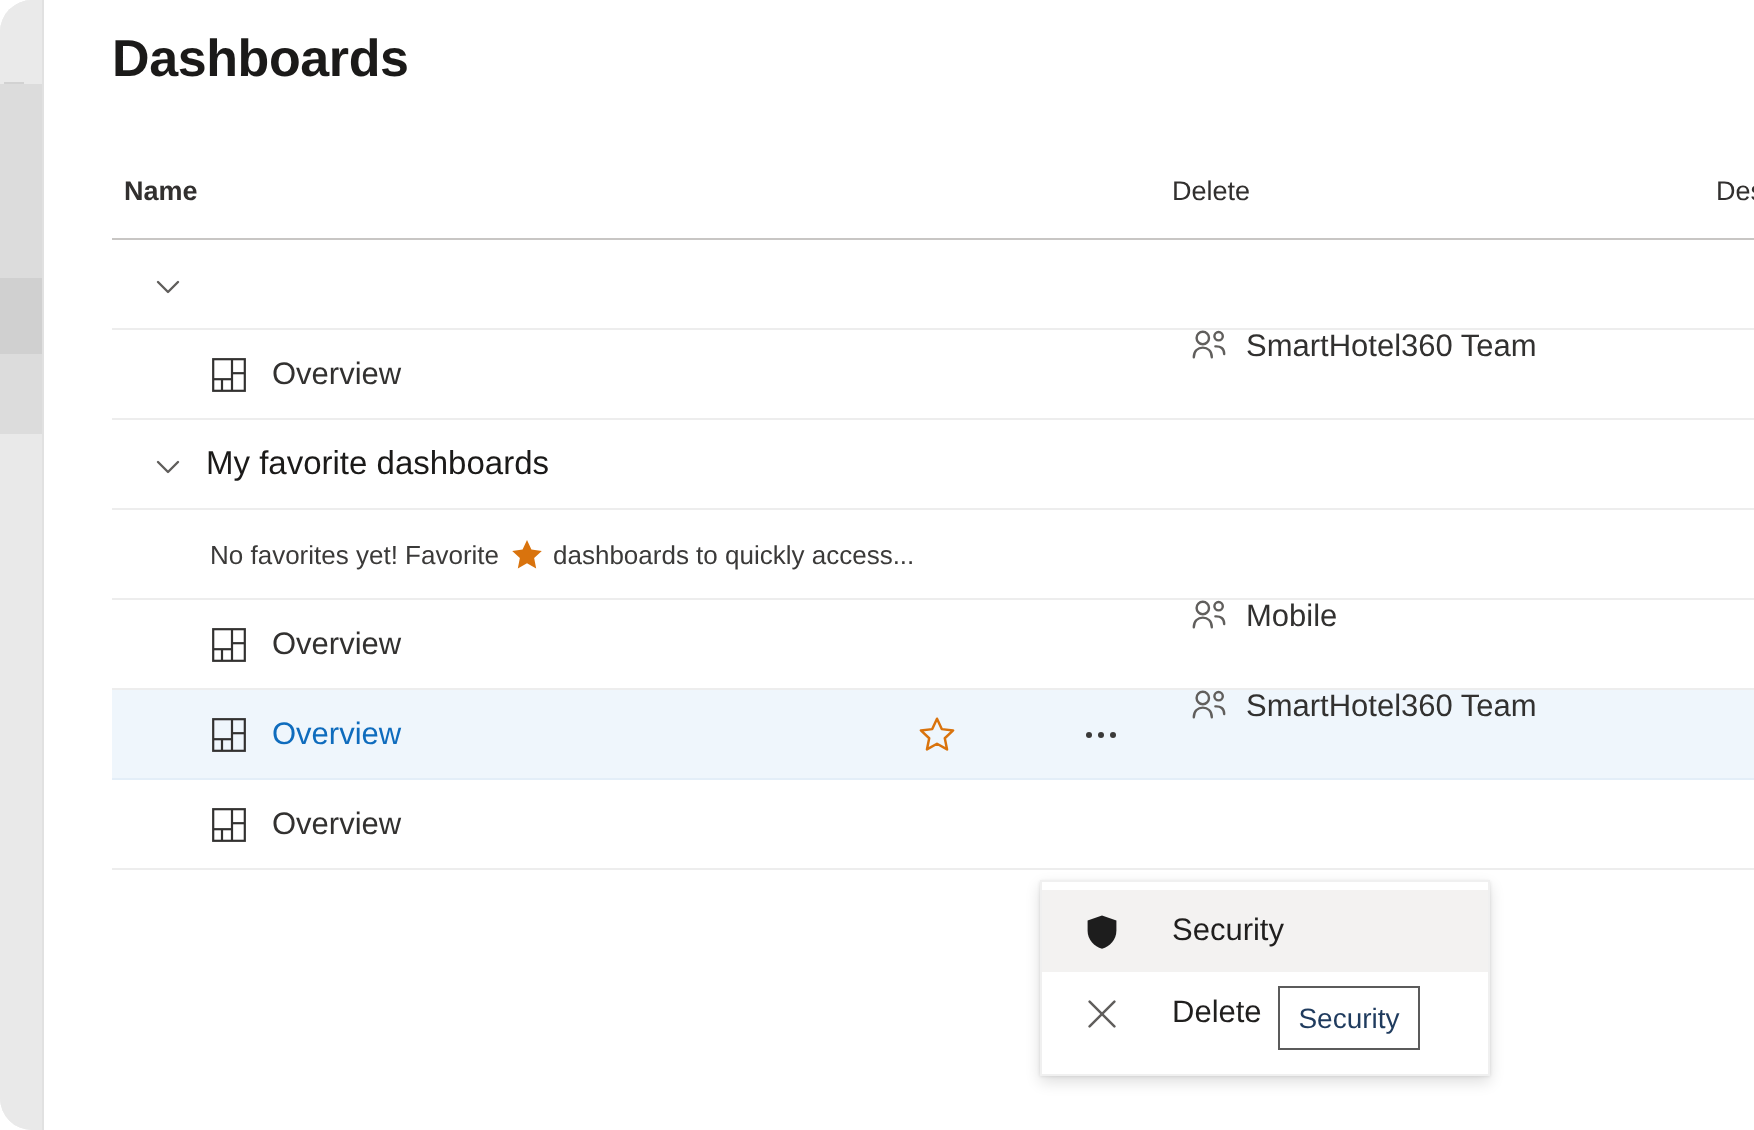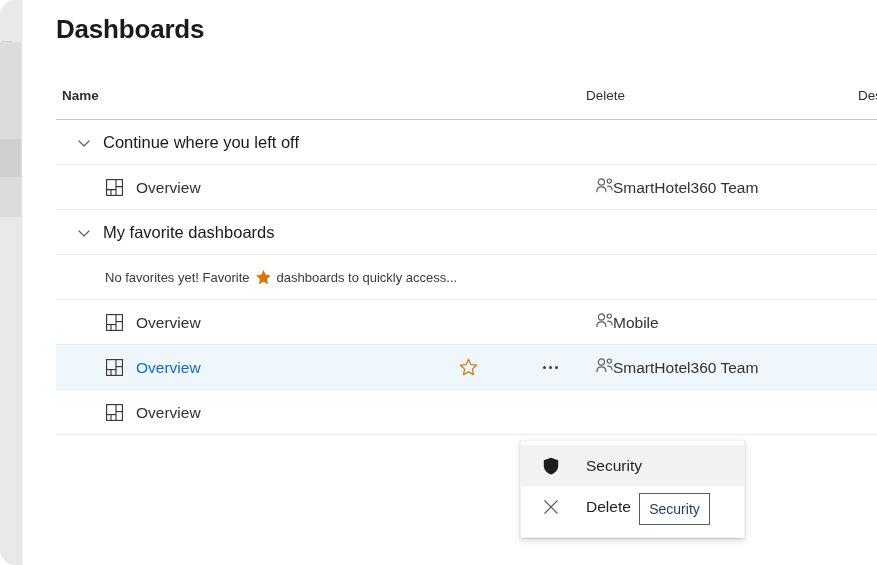--- a/index.html
+++ b/index.html
@@ -119,21 +119,21 @@
     display: flex; align-items: center;
     font-size: 15.5px; color: #323130; white-space: nowrap;
   }
   .item-label.link { color: #0f6cbd; }
 
   .fav-cell  { left: 392px; width: 40px; justify-content: center; }
   .more-cell { left: 474px; width: 40px; justify-content: center; }
 
   .owner-cell {
     position: absolute; left: 540px; top: 0; height: 45px;
-    display: flex; align-items: center; 
+    display: flex; align-items: flex-start; gap: 10px;
   }
   .owner-name { font-size: 15.5px; color: #323130; white-space: nowrap; }
 
   
   .empty-msg {
     position: absolute; left: 49px; top: 0; height: 45px;
     display: flex; align-items: center; gap: 0px;
     font-size: 13px; color: #3b3a39; white-space: nowrap;
   }
   .empty-msg .star-inline { margin: 0 5px 0 5px; display: flex; align-items: center; }
@@ -213,21 +213,20 @@
 
     <div class="head-rule"></div>
 
     <div class="rows" id="rows-host">
         <div class="row group">
           <span class="chevron">
             <svg width="14" height="14" viewBox="0 0 14 14" aria-hidden="true">
               <path d="M2 5 L7 10 L12 5" fill="none" stroke="#605e5c" stroke-width="1.2" stroke-linecap="round" stroke-linejoin="round"></path>
             </svg>
           </span>
-          <span class="group-label">Continue where you left off</span>
         </div>
         <div class="row">
           <span class="item-icon">
             <svg width="17" height="17" viewBox="0 0 17 17" aria-hidden="true">
               <rect x="0.6" y="0.6" width="15.8" height="15.8" fill="none" stroke="#323130" stroke-width="1.1"></rect>
               <line x1="10" y1="0.6" x2="10" y2="16.4" stroke="#323130" stroke-width="1.1"></line>
               <line x1="10" y1="7.6" x2="16.4" y2="7.6" stroke="#323130" stroke-width="1.1"></line>
               <line x1="0.6" y1="10.6" x2="10" y2="10.6" stroke="#323130" stroke-width="1.1"></line>
               <line x1="5" y1="10.6" x2="5" y2="16.4" stroke="#323130" stroke-width="1.1"></line>
             </svg>

